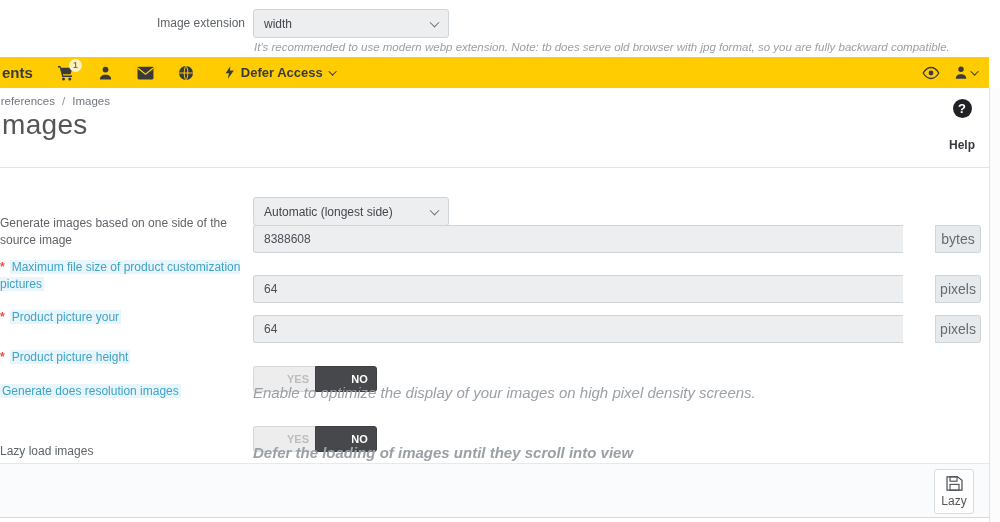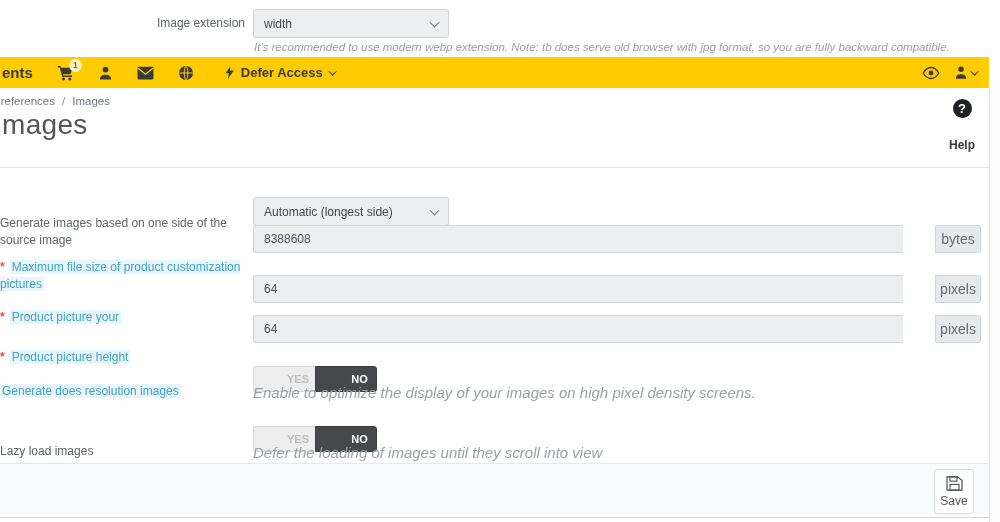--- a/index.html
+++ b/index.html
@@ -232,29 +232,29 @@
     </div>
 
     <div class="frow" style="top:242px;">
       <div class="lab" style="padding-top:5px;">
         <span>Lazy load images</span>
       </div>
       <div class="field switch">
         <span class="seg seg-off">YES</span>
         <span class="seg seg-on">NO</span>
       </div>
-      <div class="fhint" style="top:34px;">Defer the loading of images until they scroll into view</div>
+      <div class="fhint" style="top:34px;font-weight:bold;">Defer the loading of images until they scroll into view</div>
     </div>
   </div>
 
   <div class="panel-footer">
     <div class="save-btn">
       <svg width="17" height="17" viewBox="0 0 17 17">
         <path fill="none" stroke="#4a4f55" stroke-width="1.2" d="M1 1.8 h10.5 L16 5.2 V15.2 H1 z"></path>
         <rect fill="none" stroke="#4a4f55" stroke-width="1.1" x="4" y="1.8" width="7" height="4.4"></rect>
         <rect fill="none" stroke="#4a4f55" stroke-width="1.1" x="4" y="9.4" width="9" height="5.8"></rect>
       </svg>
-      <span>Save</span>
+      <span>Lazy</span>
     </div>
   </div>
 
   <div class="scrollbar"></div>
 </div>
 
 </body></html>

